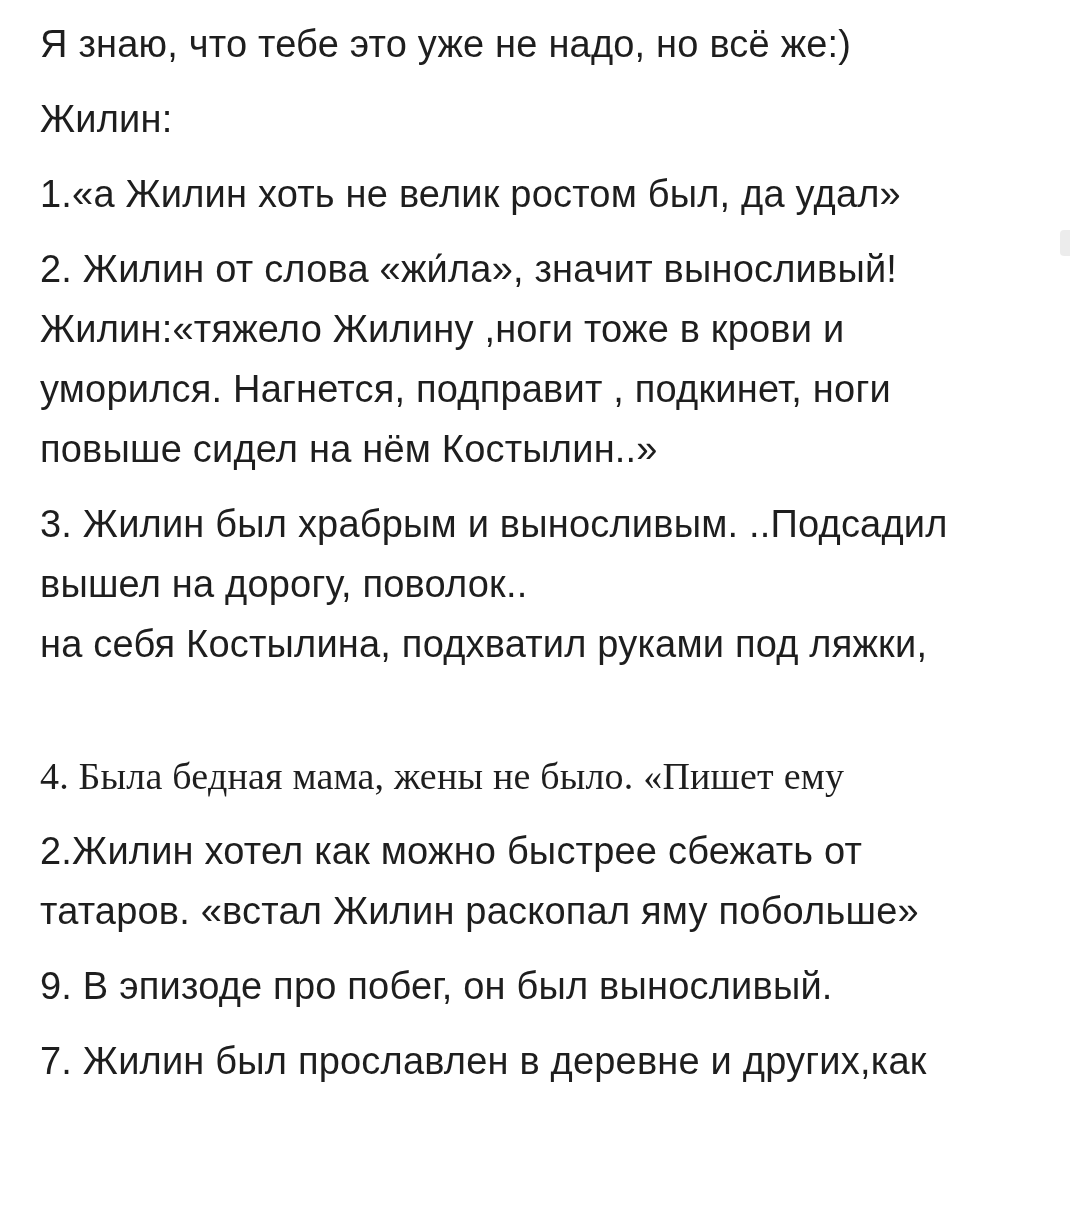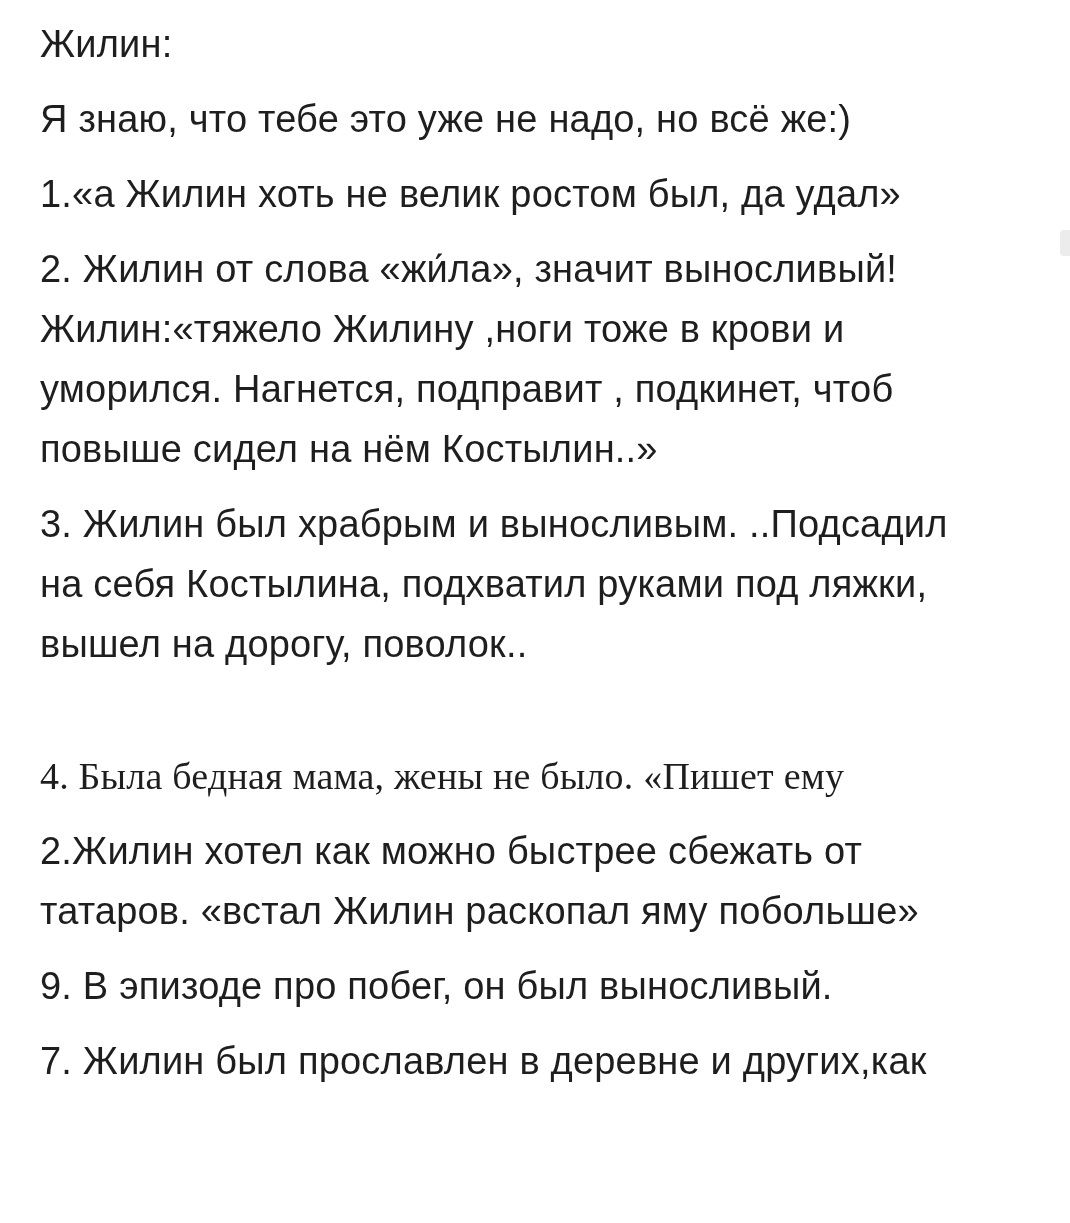--- a/index.html
+++ b/index.html
@@ -43,42 +43,42 @@
     background: #ececec;
     border-radius: 4px 0 0 4px;
   }
 </style>
 </head>
 <body>
 
 <div class="doc">
 
   <p class="para">
-    <span class="line">Жилин:</span>
+    <span class="line">Я знаю, что тебе это уже не надо, но всё же:)</span>
   </p>
 
   <p class="para">
-    <span class="line">Я знаю, что тебе это уже не надо, но всё же:)</span>
+    <span class="line">Жилин:</span>
   </p>
 
   <p class="para">
     <span class="line">1.«а Жилин хоть не велик ростом был, да удал»</span>
   </p>
 
   <p class="para">
     <span class="line">2. Жилин от слова «жи́ла», значит выносливый!</span>
     <span class="line">Жилин:«тяжело Жилину ,ноги тоже в крови и</span>
-    <span class="line">уморился. Нагнется, подправит , подкинет, чтоб</span>
+    <span class="line">уморился. Нагнется, подправит , подкинет, ноги</span>
     <span class="line">повыше сидел на нём Костылин..»</span>
   </p>
 
   <p class="para">
     <span class="line">3. Жилин был храбрым и выносливым. ..Подсадил</span>
+    <span class="line">вышел на дорогу, поволок..</span>
     <span class="line">на себя Костылина, подхватил руками под ляжки,</span>
-    <span class="line">вышел на дорогу, поволок..</span>
   </p>
 
   <p class="para p-gap">
     <span class="line">4. Была бедная мама, жены не было. «Пишет ему</span>
   </p>
 
   <p class="para">
     <span class="line">2.Жилин хотел как можно быстрее сбежать от</span>
     <span class="line">татаров. «встал Жилин раскопал яму побольше»</span>
   </p>

